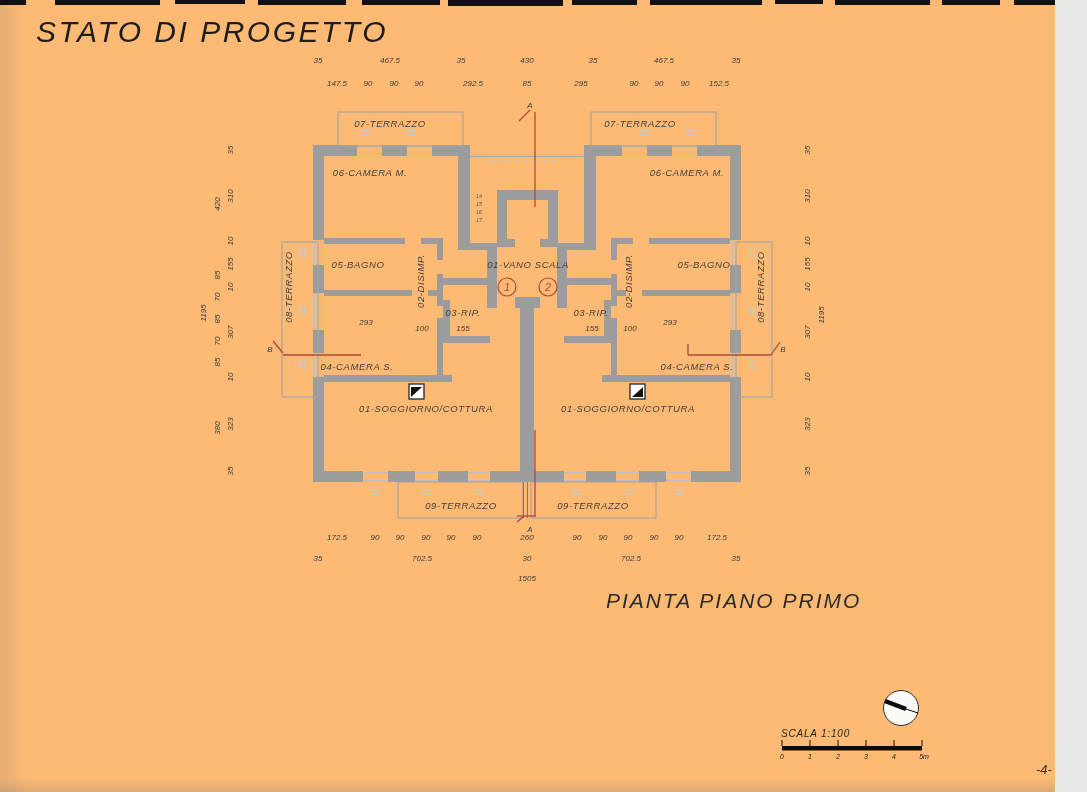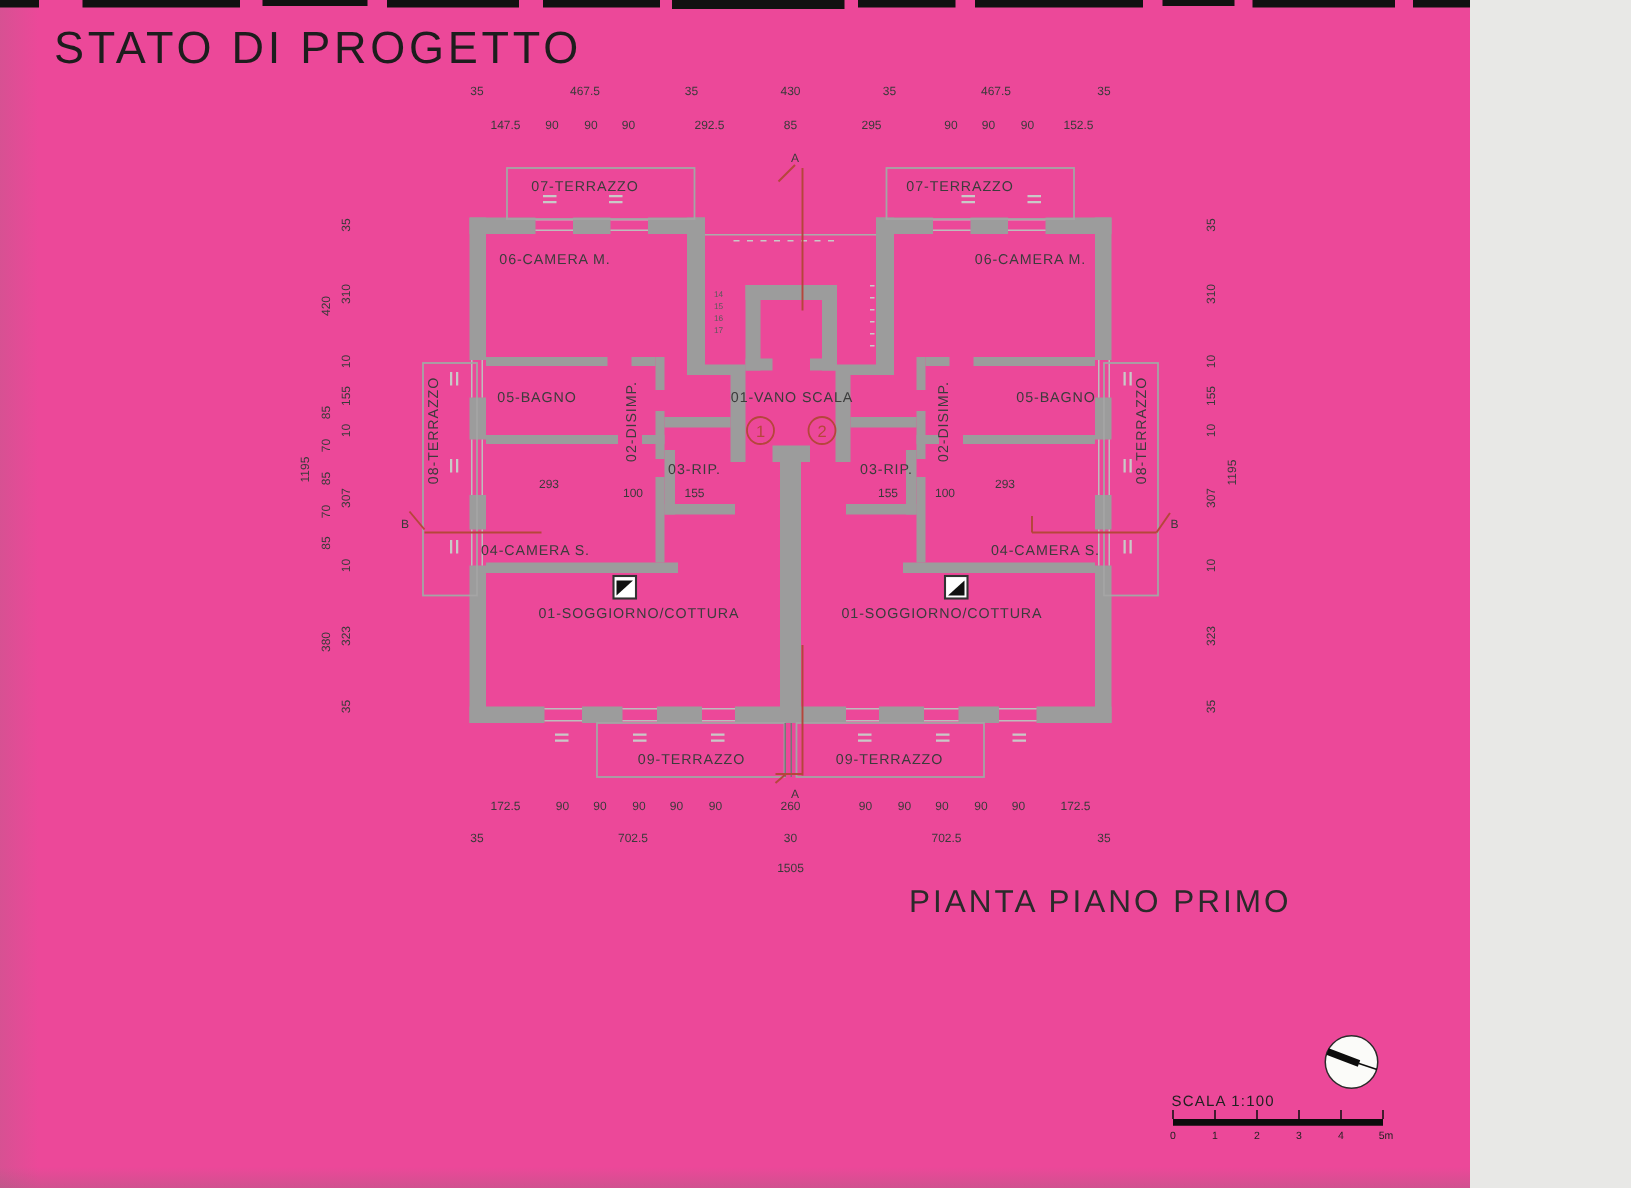--- a/index.html
+++ b/index.html
@@ -1,17 +1,17 @@
 <!DOCTYPE html>
 <html><head>
 <meta charset="utf-8">
 <style>
   html,body{margin:0;padding:0;background:#e8e8e6;}
-  .page{position:relative;width:980px;height:792px;background:#ec4899;overflow:hidden;
-        font-family:"Liberation Sans", sans-serif;}
+  .page{position:relative;width:1055px;height:792px;background:#fdba74;overflow:hidden;
+        font-family:"Liberation Sans", sans-serif;font-style:italic;}
   .edge-l{position:absolute;left:0;top:0;width:26px;height:792px;
           background:linear-gradient(90deg,rgba(120,120,118,.18),rgba(120,120,118,0));}
   .edge-b{position:absolute;left:0;bottom:0;width:1087px;height:14px;
           background:linear-gradient(0deg,rgba(110,110,108,.22),rgba(110,110,108,0));}
   svg{position:absolute;left:0;top:0;}
   svg text{fill:#3a3a3a;}
   .title{font-size:30px;letter-spacing:2.5px;fill:#1d1d1d;}
   .subtitle{font-size:21px;letter-spacing:2px;fill:#2a2a2a;}
   .room{font-size:9.5px;letter-spacing:.6px;fill:#3c3c3c;}
   .dim{font-size:8px;fill:#3a3a3a;}

